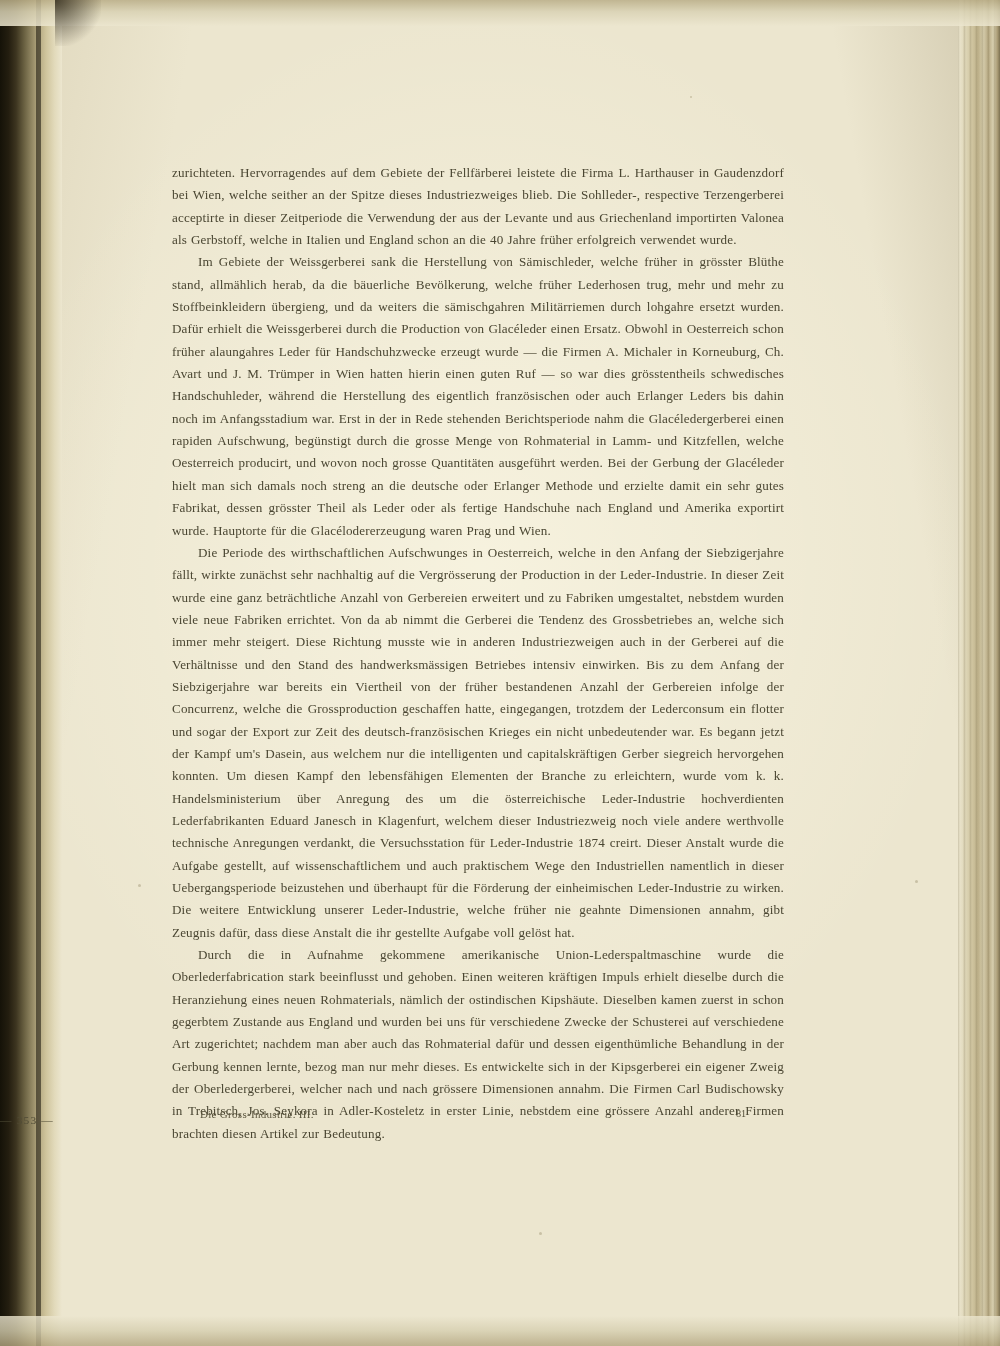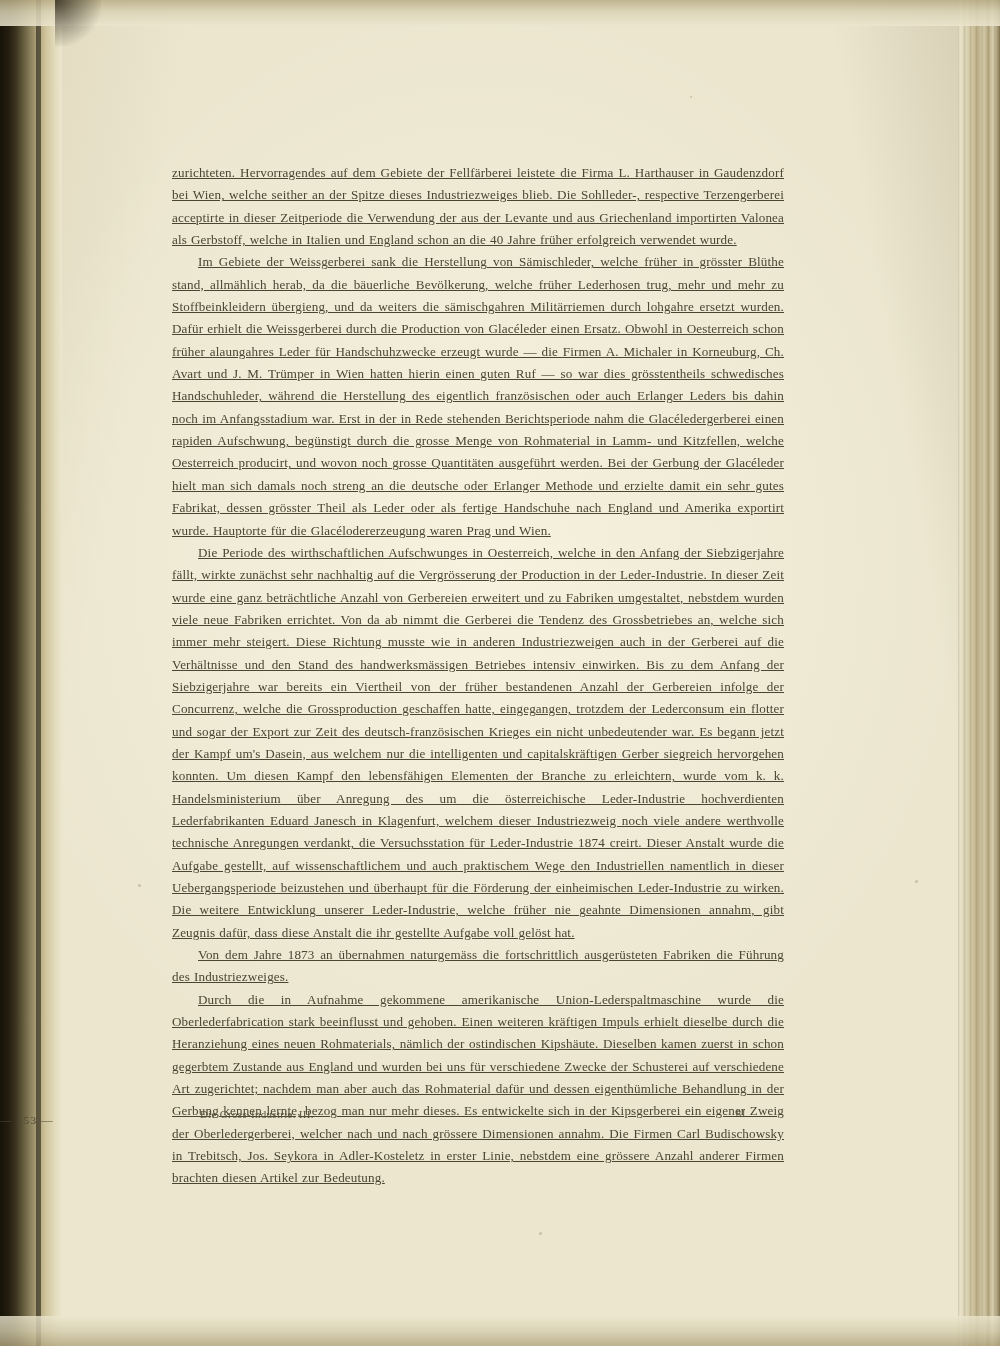--- a/index.html
+++ b/index.html
@@ -116,21 +116,20 @@
     font-size: 13.1px;
     line-height: 22.35px;
     text-align: justify;
     text-justify: inter-word;
     letter-spacing: 0.15px;
     word-spacing: 0.6px;
   }
   .text-block p {
     margin: 0;
     text-indent: 26px;
-    text-decoration: underline;
   }
   .text-block p.noindent {
     text-indent: 0;
   }
 
   
   .footer-left {
     position: absolute;
     left: 200px;
     top: 1108px;
@@ -172,20 +171,19 @@
 
   <div class="speck" style="left:138px;top:884px;width:3px;height:3px;"></div>
   <div class="speck" style="left:915px;top:880px;width:3px;height:3px;"></div>
   <div class="speck" style="left:539px;top:1232px;width:3px;height:3px;"></div>
   <div class="speck" style="left:690px;top:96px;width:2px;height:2px;"></div>
 
   <div class="text-block">
     <p class="noindent">zurichteten. Hervorragendes auf dem Gebiete der Fellfärberei leistete die Firma L. Harthauser in Gaudenzdorf bei Wien, welche seither an der Spitze dieses Industriezweiges blieb. Die Sohlleder-, respective Terzengerberei acceptirte in dieser Zeitperiode die Verwendung der aus der Levante und aus Griechenland importirten Valonea als Gerbstoff, welche in Italien und England schon an die 40 Jahre früher erfolgreich verwendet wurde.</p>
     <p>Im Gebiete der Weissgerberei sank die Herstellung von Sämischleder, welche früher in grösster Blüthe stand, allmählich herab, da die bäuerliche Bevölkerung, welche früher Lederhosen trug, mehr und mehr zu Stoffbeinkleidern übergieng, und da weiters die sämischgahren Militärriemen durch lohgahre ersetzt wurden. Dafür erhielt die Weissgerberei durch die Production von Glacéleder einen Ersatz. Obwohl in Oesterreich schon früher alaungahres Leder für Handschuhzwecke erzeugt wurde — die Firmen A. Michaler in Korneuburg, Ch. Avart und J. M. Trümper in Wien hatten hierin einen guten Ruf — so war dies grösstentheils schwedisches Handschuhleder, während die Herstellung des eigentlich französischen oder auch Erlanger Leders bis dahin noch im Anfangsstadium war. Erst in der in Rede stehenden Berichtsperiode nahm die Glacéledergerberei einen rapiden Aufschwung, begünstigt durch die grosse Menge von Rohmaterial in Lamm- und Kitzfellen, welche Oesterreich producirt, und wovon noch grosse Quantitäten ausgeführt werden. Bei der Gerbung der Glacéleder hielt man sich damals noch streng an die deutsche oder Erlanger Methode und erzielte damit ein sehr gutes Fabrikat, dessen grösster Theil als Leder oder als fertige Handschuhe nach England und Amerika exportirt wurde. Hauptorte für die Glacélodererzeugung waren Prag und Wien.</p>
     <p>Die Periode des wirthschaftlichen Aufschwunges in Oesterreich, welche in den Anfang der Siebzigerjahre fällt, wirkte zunächst sehr nachhaltig auf die Vergrösserung der Production in der Leder-Industrie. In dieser Zeit wurde eine ganz beträchtliche Anzahl von Gerbereien erweitert und zu Fabriken umgestaltet, nebstdem wurden viele neue Fabriken errichtet. Von da ab nimmt die Gerberei die Tendenz des Grossbetriebes an, welche sich immer mehr steigert. Diese Richtung musste wie in anderen Industriezweigen auch in der Gerberei auf die Verhältnisse und den Stand des handwerksmässigen Betriebes intensiv einwirken. Bis zu dem Anfang der Siebzigerjahre war bereits ein Viertheil von der früher bestandenen Anzahl der Gerbereien infolge der Concurrenz, welche die Grossproduction geschaffen hatte, eingegangen, trotzdem der Lederconsum ein flotter und sogar der Export zur Zeit des deutsch-französischen Krieges ein nicht unbedeutender war. Es begann jetzt der Kampf um's Dasein, aus welchem nur die intelligenten und capitalskräftigen Gerber siegreich hervorgehen konnten. Um diesen Kampf den lebensfähigen Elementen der Branche zu erleichtern, wurde vom k. k. Handelsministerium über Anregung des um die österreichische Leder-Industrie hochverdienten Lederfabrikanten Eduard Janesch in Klagenfurt, welchem dieser Industriezweig noch viele andere werthvolle technische Anregungen verdankt, die Versuchsstation für Leder-Industrie 1874 creirt. Dieser Anstalt wurde die Aufgabe gestellt, auf wissenschaftlichem und auch praktischem Wege den Industriellen namentlich in dieser Uebergangsperiode beizustehen und überhaupt für die Förderung der einheimischen Leder-Industrie zu wirken. Die weitere Entwicklung unserer Leder-Industrie, welche früher nie geahnte Dimensionen annahm, gibt Zeugnis dafür, dass diese Anstalt die ihr gestellte Aufgabe voll gelöst hat.</p>
-    <p>Von dem Jahre 1873 an übernahmen naturgemäss die fortschrittlich ausgerüsteten Fabriken die Führung des Industriezweiges.</p>
     <p>Durch die in Aufnahme gekommene amerikanische Union-Lederspaltmaschine wurde die Oberlederfabrication stark beeinflusst und gehoben. Einen weiteren kräftigen Impuls erhielt dieselbe durch die Heranziehung eines neuen Rohmaterials, nämlich der ostindischen Kipshäute. Dieselben kamen zuerst in schon gegerbtem Zustande aus England und wurden bei uns für verschiedene Zwecke der Schusterei auf verschiedene Art zugerichtet; nachdem man aber auch das Rohmaterial dafür und dessen eigenthümliche Behandlung in der Gerbung kennen lernte, bezog man nur mehr dieses. Es entwickelte sich in der Kipsgerberei ein eigener Zweig der Oberledergerberei, welcher nach und nach grössere Dimensionen annahm. Die Firmen Carl Budischowsky in Trebitsch, Jos. Seykora in Adler-Kosteletz in erster Linie, nebstdem eine grössere Anzahl anderer Firmen brachten diesen Artikel zur Bedeutung.</p>
   </div>
 
   <div class="footer-left">Die Gross-Industrie. III.</div>
   <div class="footer-center">—  353  —</div>
   <div class="footer-right">81</div>
 </div>
 
 </body></html>

